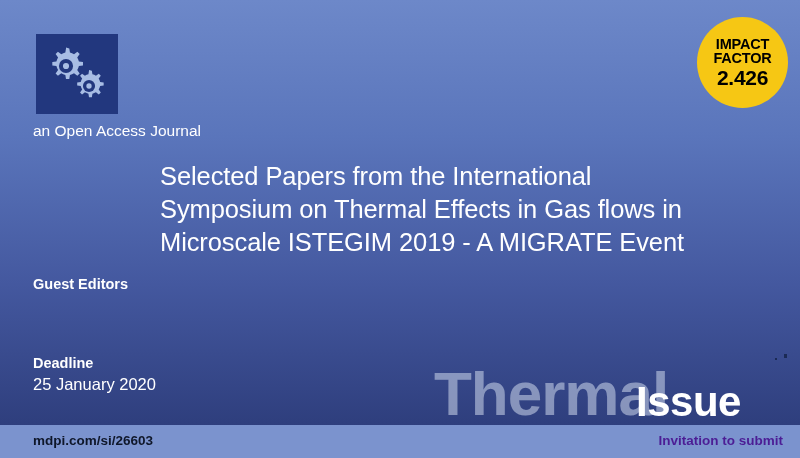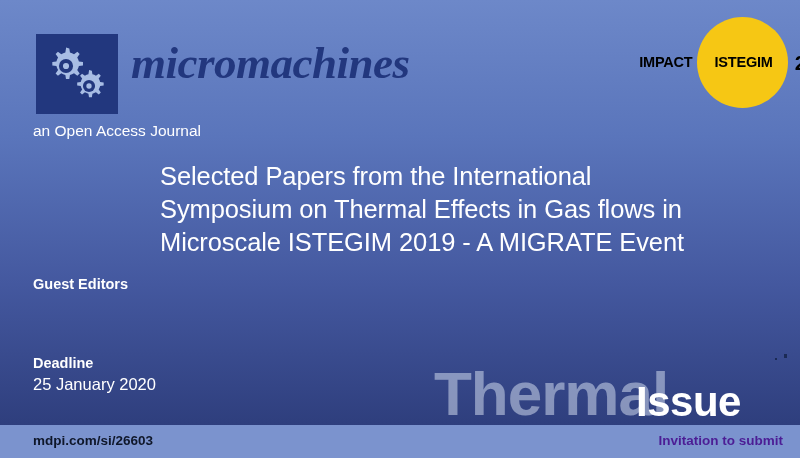--- a/index.html
+++ b/index.html
@@ -59,25 +59,25 @@
   
   .if-badge {
     position: absolute;
     left: 697px;
     top: 17px;
     width: 91px;
     height: 91px;
     border-radius: 50%;
     background: #f6c714;
     display: flex;
+    flex-direction: column;
     align-items: center;
     justify-content: center;
     color: #000000;
     line-height: 1.02;
-    gap: 22px;
   }
   .if-badge .if-line {
     font-size: 14.5px;
     font-weight: 700;
     letter-spacing: -0.2px;
   }
   .if-badge .if-value {
     font-size: 21px;
     font-weight: 700;
     margin-top: 1px;
@@ -188,27 +188,26 @@
     </span>
     <span class="gear" style="left:34px; top:33px;">
       <svg width="38" height="38" viewBox="0 0 100 100" aria-hidden="true">
         <path fill="#a8bde4" d="M50 8 l7.5 2 1.5 9.3 a31 31 0 0 1 9.2 3.8 l7.6-5.6 5.3 5.3 -5.6 7.6 a31 31 0 0 1 3.8 9.2 l9.3 1.5 0 7.5 -9.3 1.5 a31 31 0 0 1 -3.8 9.2 l5.6 7.6 -5.3 5.3 -7.6-5.6 a31 31 0 0 1 -9.2 3.8 l-1.5 9.3 -7.5 0 -1.5-9.3 a31 31 0 0 1 -9.2-3.8 l-7.6 5.6 -5.3-5.3 5.6-7.6 a31 31 0 0 1 -3.8-9.2 l-9.3-1.5 0-7.5 9.3-1.5 a31 31 0 0 1 3.8-9.2 l-5.6-7.6 5.3-5.3 7.6 5.6 a31 31 0 0 1 9.2-3.8 l1.5-9.3 z"></path>
         <circle cx="50" cy="50" r="16" fill="#22377e"></circle>
         <circle cx="50" cy="50" r="7" fill="#a8bde4"></circle>
       </svg>
     </span>
   </div>
 
-  <div class="wordmark">micromachines</div>
 
   <div class="open-access">an Open Access Journal</div>
 
   <div class="if-badge">
     <div class="if-line">IMPACT</div>
-    <div class="if-line">ISTEGIM</div>
+    <div class="if-line">FACTOR</div>
     <div class="if-value">2.426</div>
   </div>
 
   <div class="si-title">Selected Papers from the International Symposium on Thermal Effects in Gas flows in Microscale ISTEGIM 2019 - A MIGRATE Event</div>
 
   <div class="meta-group editors">
     <div class="meta-heading">Guest Editors</div>
   </div>
 
   <div class="meta-group deadline">

